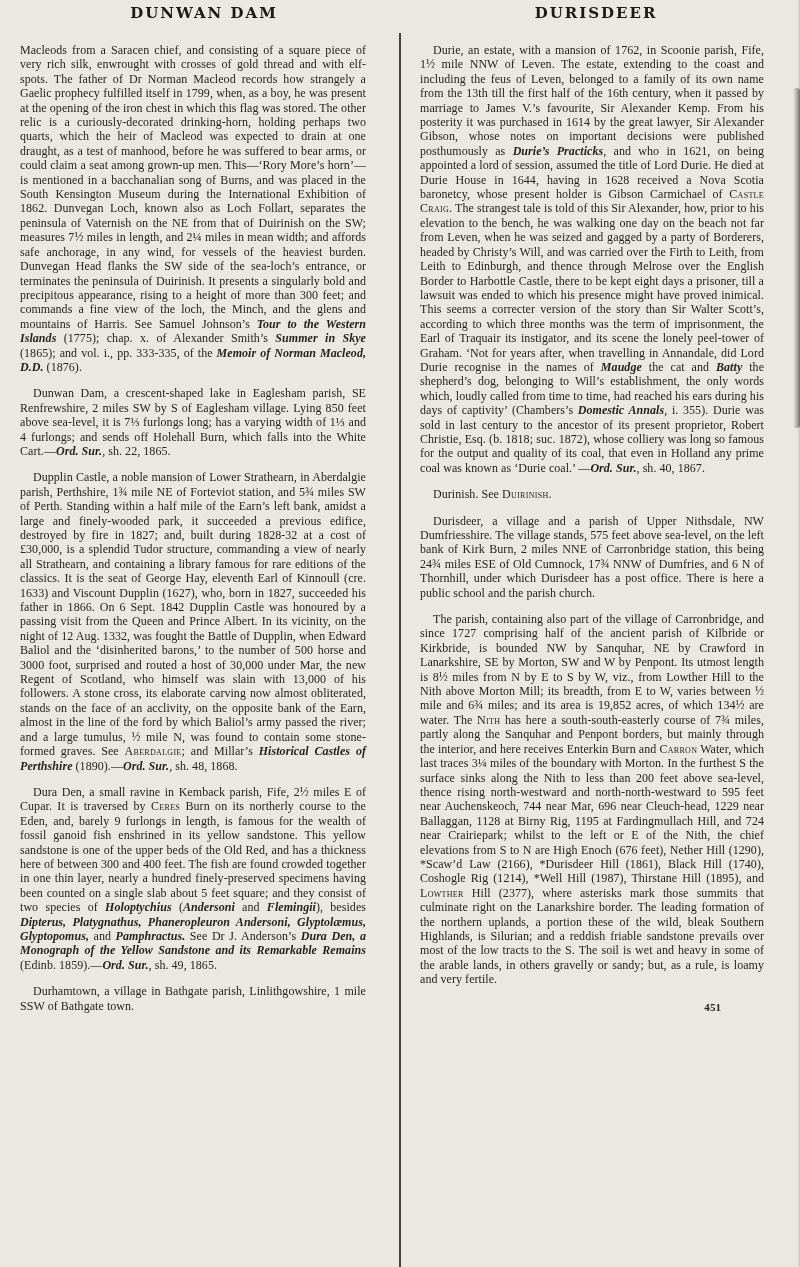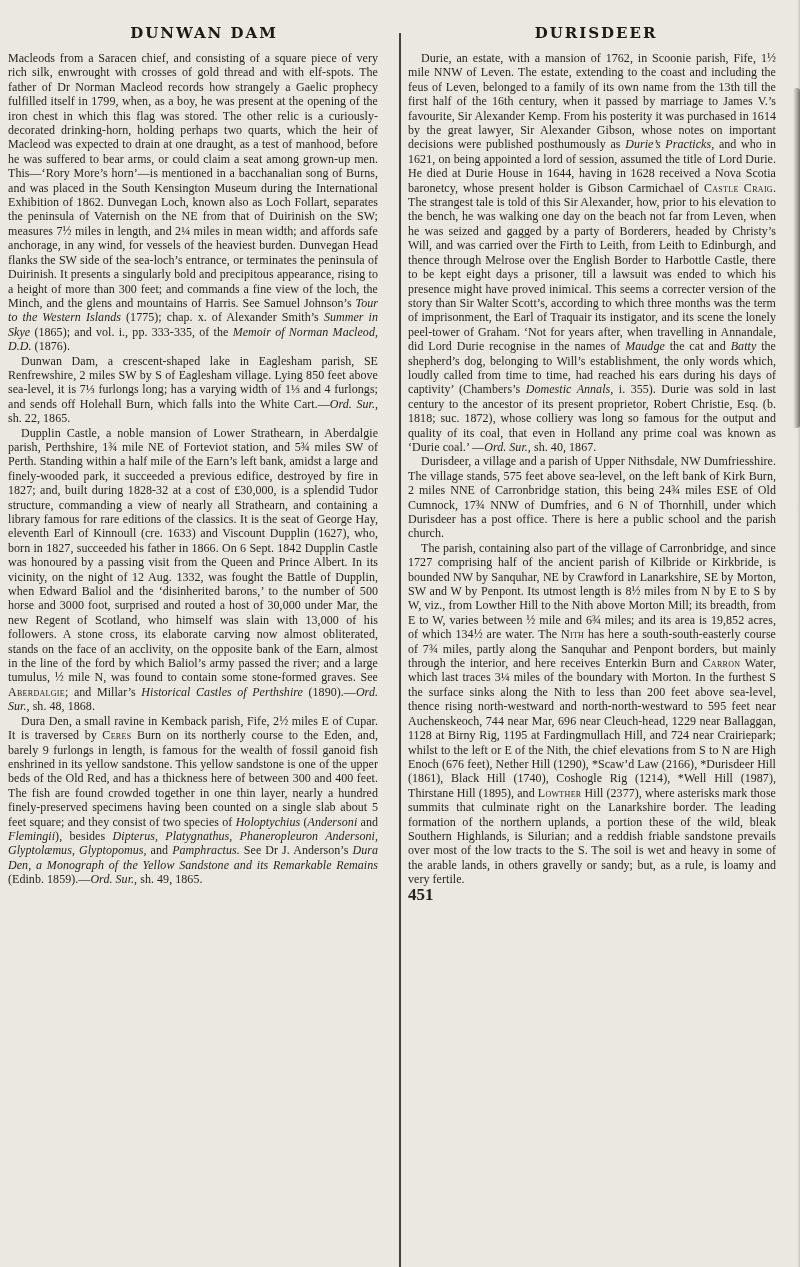--- a/index.html
+++ b/index.html
@@ -4,49 +4,49 @@
 <style>
   html, body { margin: 0; padding: 0; }
   body {
     width: 800px; height: 1267px;
     background: #ebe8e1;
     font-family: "Liberation Serif", serif;
     color: #272420;
     position: relative;
     overflow: hidden;
   }
-  .page { position: absolute; inset: 0; padding: 24px 8px 0 8px; box-sizing: border-box; }
+  .page { position: absolute; inset: 0; padding: 4px 8px 0 8px; box-sizing: border-box; }
   .headers { display: flex; height: 27px; }
   .running-head {
     width: 50%; text-align: center;
     font-weight: bold; font-size: 15px; letter-spacing: 2px;
     color: #1d1a15;
     font-family: "DejaVu Serif", serif;
   }
   .cols { display: flex; }
   .col {
     width: 384px; box-sizing: border-box;
     text-align: justify;
     font-size: 12px; line-height: 14.4px;
     letter-spacing: 0.05px;
   }
   .col-left  { padding-right: 14px; }
   .col-right { padding-left: 16px; }
-  .col p { margin: 0; text-indent: 13px; }
+  .col p { margin: 12px; text-indent: 13px; }
   .col p.cont { text-indent: 0; }
   .b { font-weight: normal; }
-  .i { font-style: italic; }
+  .i { font-style: italic; font-weight: bold; }
   .sc { font-variant: small-caps; letter-spacing: 0.3px; }
   .divider {
     position: absolute; left: 399px; top: 33px; bottom: 0;
     width: 2px; background: #45423a;
   }
   .page-number {
-    text-align: left; padding-right: 55px;
-    font-weight: bold; font-size: 17px; line-height: 16px;
+    text-align: right; padding-right: 55px;
+    font-weight: bold; font-size: 11px; line-height: 16px;
   }
   .edge-smudge {
     position: absolute; right: 0; top: 88px; width: 7px; height: 340px;
     background: linear-gradient(to left, rgba(45,43,38,0.55), rgba(45,43,38,0));
     border-radius: 3px;
   }
   .edge-shade {
     position: absolute; right: 0; top: 0; width: 3px; height: 1267px;
     background: linear-gradient(to left, rgba(45,43,38,0.18), rgba(45,43,38,0));
   }
@@ -58,24 +58,26 @@
   <div class="headers">
     <div class="running-head">DUNWAN DAM</div>
     <div class="running-head">DURISDEER</div>
   </div>
   <div class="cols">
     <div class="col col-left" id="left-col">
         <p class="cont"><span>Macleods from a Saracen chief, and consisting of a square piece of very rich silk, enwrought with crosses of gold thread and with elf-spots.  The father of Dr Norman Macleod records how strangely a Gaelic prophecy fulfilled itself in 1799, when, as a boy, he was present at the opening of the iron chest in which this flag was stored.  The other relic is a curiously-decorated drinking-horn, holding perhaps two quarts, which the heir of Macleod was expected to drain at one draught, as a test of manhood, before he was suffered to bear arms, or could claim a seat among grown-up men.  This—‘Rory More’s horn’—is mentioned in a bacchanalian song of Burns, and was placed in the South Kensington Museum during the International Exhibition of 1862.  Dunvegan Loch, known also as Loch Follart, separates the peninsula of Vaternish on the NE from that of Duirinish on the SW; measures 7½ miles in length, and 2¼ miles in mean width; and affords safe anchorage, in any wind, for vessels of the heaviest burden.  Dunvegan Head flanks the SW side of the sea-loch’s entrance, or terminates the peninsula of Duirinish.  It presents a singularly bold and precipitous appearance, rising to a height of more than 300 feet; and commands a fine view of the loch, the Minch, and the glens and mountains of Harris.  See Samuel Johnson’s </span><span class="i">Tour to the Western Islands</span><span> (1775); chap. x. of Alexander Smith’s </span><span class="i">Summer in Skye</span><span> (1865); and vol. i., pp. 333-335, of the </span><span class="i">Memoir of Norman Macleod, D.D.</span><span> (1876).</span></p>
         <p class="entry"><span class="b">Dunwan Dam</span><span>, a crescent-shaped lake in Eaglesham parish, SE Renfrewshire, 2 miles SW by S of Eaglesham village.  Lying 850 feet above sea-level, it is 7⅓ furlongs long; has a varying width of 1⅓ and 4 furlongs; and sends off Holehall Burn, which falls into the White Cart.—</span><span class="i">Ord. Sur.</span><span>, sh. 22, 1865.</span></p>
         <p class="entry"><span class="b">Dupplin Castle</span><span>, a noble mansion of Lower Strathearn, in Aberdalgie parish, Perthshire, 1¾ mile NE of Forteviot station, and 5¾ miles SW of Perth.  Standing within a half mile of the Earn’s left bank, amidst a large and finely-wooded park, it succeeded a previous edifice, destroyed by fire in 1827; and, built during 1828-32 at a cost of £30,000, is a splendid Tudor structure, commanding a view of nearly all Strathearn, and containing a library famous for rare editions of the classics.  It is the seat of George Hay, eleventh Earl of Kinnoull (cre. 1633) and Viscount Dupplin (1627), who, born in 1827, succeeded his father in 1866.  On 6 Sept. 1842 Dupplin Castle was honoured by a passing visit from the Queen and Prince Albert.  In its vicinity, on the night of 12 Aug. 1332, was fought the Battle of Dupplin, when Edward Baliol and the ‘disinherited barons,’ to the number of 500 horse and 3000 foot, surprised and routed a host of 30,000 under Mar, the new Regent of Scotland, who himself was slain with 13,000 of his followers.  A stone cross, its elaborate carving now almost obliterated, stands on the face of an acclivity, on the opposite bank of the Earn, almost in the line of the ford by which Baliol’s army passed the river; and a large tumulus, ½ mile N, was found to contain some stone-formed graves.  See </span><span class="sc">Aberdalgie</span><span>; and Millar’s </span><span class="i">Historical Castles of Perthshire</span><span> (1890).—</span><span class="i">Ord. Sur.</span><span>, sh. 48, 1868.</span></p>
         <p class="entry"><span class="b">Dura Den</span><span>, a small ravine in Kemback parish, Fife, 2½ miles E of Cupar.  It is traversed by </span><span class="sc">Ceres</span><span> Burn on its northerly course to the Eden, and, barely 9 furlongs in length, is famous for the wealth of fossil ganoid fish enshrined in its yellow sandstone.  This yellow sandstone is one of the upper beds of the Old Red, and has a thickness here of between 300 and 400 feet.  The fish are found crowded together in one thin layer, nearly a hundred finely-preserved specimens having been counted on a single slab about 5 feet square; and they consist of two species of </span><span class="i">Holoptychius</span><span> (</span><span class="i">Andersoni</span><span> and </span><span class="i">Flemingii</span><span>), besides </span><span class="i">Dipterus, Platygnathus, Phaneropleuron Andersoni, Glyptolæmus, Glyptopomus,</span><span> and </span><span class="i">Pamphractus.</span><span>  See Dr J. Anderson’s </span><span class="i">Dura Den, a Monograph of the Yellow Sandstone and its Remarkable Remains</span><span> (Edinb. 1859).—</span><span class="i">Ord. Sur.</span><span>, sh. 49, 1865.</span></p>
+        <p class="entry"><span class="b">Durhamtown</span><span>, a village in Bathgate parish, Linlithgowshire, 1 mile SSW of Bathgate town.</span></p>
       </div>
     <div class="col col-right">
       <div id="right-col-paras">
           <p class="entry"><span class="b">Durie</span><span>, an estate, with a mansion of 1762, in Scoonie parish, Fife, 1½ mile NNW of Leven.  The estate, extending to the coast and including the feus of Leven, belonged to a family of its own name from the 13th till the first half of the 16th century, when it passed by marriage to James V.’s favourite, Sir Alexander Kemp.  From his posterity it was purchased in 1614 by the great lawyer, Sir Alexander Gibson, whose notes on important decisions were published posthumously as </span><span class="i">Durie’s Practicks</span><span>, and who in 1621, on being appointed a lord of session, assumed the title of Lord Durie.  He died at Durie House in 1644, having in 1628 received a Nova Scotia baronetcy, whose present holder is Gibson Carmichael of </span><span class="sc">Castle Craig</span><span>.  The strangest tale is told of this Sir Alexander, how, prior to his elevation to the bench, he was walking one day on the beach not far from Leven, when he was seized and gagged by a party of Borderers, headed by Christy’s Will, and was carried over the Firth to Leith, from Leith to Edinburgh, and thence through Melrose over the English Border to Harbottle Castle, there to be kept eight days a prisoner, till a lawsuit was ended to which his presence might have proved inimical.  This seems a correcter version of the story than Sir Walter Scott’s, according to which three months was the term of imprisonment, the Earl of Traquair its instigator, and its scene the lonely peel-tower of Graham.  ‘Not for years after, when travelling in Annandale, did Lord Durie recognise in the names of </span><span class="i">Maudge</span><span> the cat and </span><span class="i">Batty</span><span> the shepherd’s dog, belonging to Will’s establishment, the only words which, loudly called from time to time, had reached his ears during his days of captivity’ (Chambers’s </span><span class="i">Domestic Annals</span><span>, i. 355).  Durie was sold in last century to the ancestor of its present proprietor, Robert Christie, Esq. (b. 1818; suc. 1872), whose colliery was long so famous for the output and quality of its coal, that even in Holland any prime coal was known as ‘Durie coal.’ —</span><span class="i">Ord. Sur.</span><span>, sh. 40, 1867.</span></p>
+          <p class="entry"><span class="b">Durinish.</span><span>  See </span><span class="sc">Duirinish</span><span>.</span></p>
           <p class="entry"><span class="b">Durisdeer</span><span>, a village and a parish of Upper Nithsdale, NW Dumfriesshire.  The village stands, 575 feet above sea-level, on the left bank of Kirk Burn, 2 miles NNE of Carronbridge station, this being 24¾ miles ESE of Old Cumnock, 17¾ NNW of Dumfries, and 6 N of Thornhill, under which Durisdeer has a post office.  There is here a public school and the parish church.</span></p>
           <p class="entry"><span>The parish, containing also part of the village of Carronbridge, and since 1727 comprising half of the ancient parish of Kilbride or Kirkbride, is bounded NW by Sanquhar, NE by Crawford in Lanarkshire, SE by Morton, SW and W by Penpont.  Its utmost length is 8½ miles from N by E to S by W, viz., from Lowther Hill to the Nith above Morton Mill; its breadth, from E to W, varies between ½ mile and 6¾ miles; and its area is 19,852 acres, of which 134½ are water.  The </span><span class="sc">Nith</span><span> has here a south-south-easterly course of 7¾ miles, partly along the Sanquhar and Penpont borders, but mainly through the interior, and here receives Enterkin Burn and </span><span class="sc">Carron</span><span> Water, which last traces 3¼ miles of the boundary with Morton.  In the furthest S the surface sinks along the Nith to less than 200 feet above sea-level, thence rising north-westward and north-north-westward to 595 feet near Auchenskeoch, 744 near Mar, 696 near Cleuch-head, 1229 near Ballaggan, 1128 at Birny Rig, 1195 at Fardingmullach Hill, and 724 near Crairiepark; whilst to the left or E of the Nith, the chief elevations from S to N are High Enoch (676 feet), Nether Hill (1290), *Scaw’d Law (2166), *Durisdeer Hill (1861), Black Hill (1740), Coshogle Rig (1214), *Well Hill (1987), Thirstane Hill (1895), and </span><span class="sc">Lowther</span><span> Hill (2377), where asterisks mark those summits that culminate right on the Lanarkshire border.  The leading formation of the northern uplands, a portion these of the wild, bleak Southern Highlands, is Silurian; and a reddish friable sandstone prevails over most of the low tracts to the S.  The soil is wet and heavy in some of the arable lands, in others gravelly or sandy; but, as a rule, is loamy and very fertile.</span></p>
         </div>
       <div class="page-number">451</div>
     </div>
   </div>
 </div>
 <div class="divider"></div>
 <div class="edge-smudge"></div>
 <div class="edge-shade"></div>

